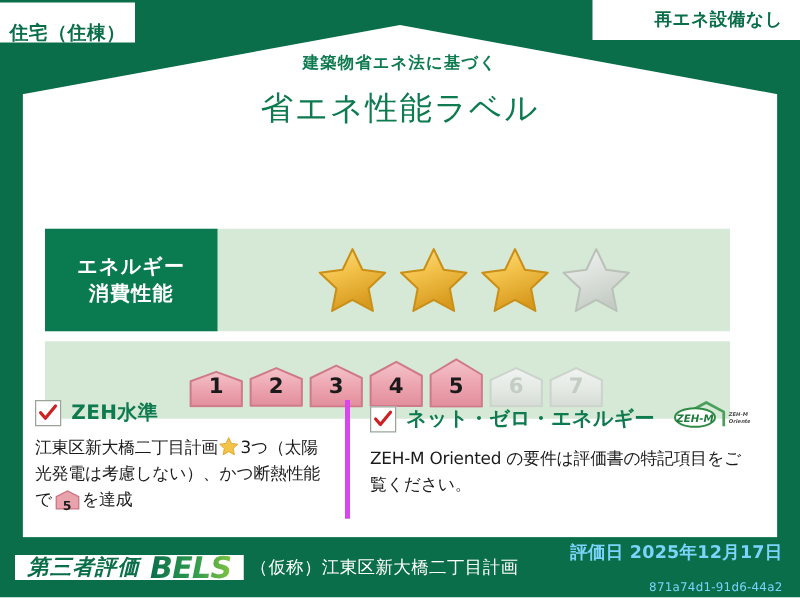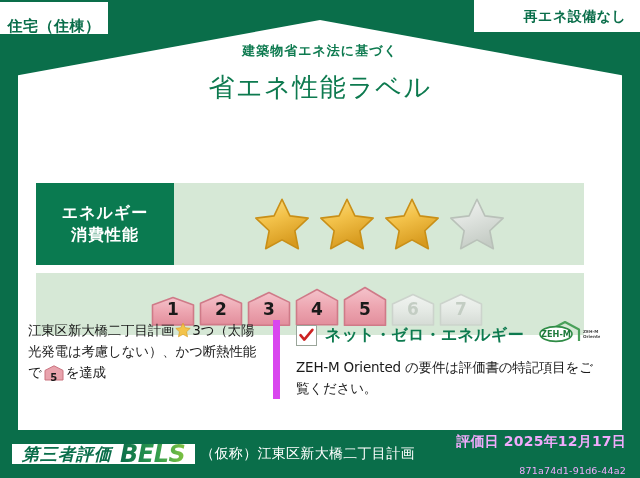--- a/index.html
+++ b/index.html
@@ -170,21 +170,21 @@
     width: 584px;
     display: flex;
     z-index: 6;
   }
   .note-col {
     flex: 1 1 50%;
     box-sizing: border-box;
     padding-right: 12px;
   }
   .note-col.col-right {
-    border-left: 7px solid #d946ef;
+    border-left: 4px solid #d946ef;
     padding-left: 16px;
   }
   .note-head {
     display: flex;
     align-items: center;
     gap: 8px;
     margin-bottom: 7px;
   }
   .checkbox {
     flex: 0 0 auto;
@@ -207,21 +207,21 @@
     color: #1a1a1a;
     line-height: 1.55;
     letter-spacing: -0.2px;
   }
   .inline-star { vertical-align: -3px; margin: 0 1px; }
   .inline-house { vertical-align: -4px; margin: 0 2px; position: relative; display: inline-block; }
   .inline-house .ih-num {
     position: absolute; left: 0; right: 0; bottom: 1px;
     text-align: center; font-size: 10px; font-weight: bold; color: #1a1a1a;
   }
-  .zehm-logo { margin-left: 6px; flex: 0 0 auto; }
+  .zehm-logo { margin-left: 6px; flex: 0 0 auto; font-style: italic; }
 
   
   .footer {
     position: absolute;
     left: 0;
     bottom: 0;
     width: 640px;
     height: 48px;
     display: flex;
     align-items: center;
@@ -259,21 +259,21 @@
     margin-left: 5px;
     color: #ffffff;
     font-size: 14px;
     letter-spacing: 0.3px;
     white-space: nowrap;
   }
   .eval-block {
     margin-left: auto;
     margin-right: 14px;
     text-align: right;
-    color: #f0abfc;
+    color: #7dd3fc;
   }
   .eval-date { font-size: 14px; font-weight: bold; letter-spacing: 0.2px; white-space: nowrap; }
   .eval-id { font-size: 9.5px; letter-spacing: 0.2px; margin-top: 14px; white-space: nowrap; }
 </style>
 </head>
 <body>
 
 <div class="label-root">
 
   <div class="white-body"></div>
@@ -436,20 +436,28 @@
             <span class="hb-num">7</span>
           </div>
         </div>
     </div>
 
   </div>
 
   <div class="notes">
 
     <div class="note-col col-left">
+      <div class="note-head">
+        <div class="checkbox">
+          <svg width="17" height="17" viewBox="0 0 17 17">
+            <path d="M2.5 8.2 L6.3 12.6 L14.4 2.8" stroke="#cc2222" stroke-width="2.6" fill="none" stroke-linecap="round" stroke-linejoin="round"></path>
+          </svg>
+        </div>
+        <div class="note-title">ZEH水準</div>
+      </div>
       <div class="note-body">
         <span>江東区新大橋二丁目計画</span><svg class="inline-star" width="16" height="16" viewBox="0 0 24 24">
             <polygon points="12,1.6 15.3,8.6 22.8,9.5 17.3,14.7 18.8,22.2 12,18.5 5.2,22.2 6.7,14.7 1.2,9.5 8.7,8.6" fill="#f3c34a" stroke="#d89f24" stroke-width="1"></polygon>
           </svg><span>3つ（太陽光発電は考慮しない）、かつ断熱性能で</span><span class="inline-house"><svg width="20" height="16" viewBox="0 0 20 16">
               <polygon points="1,15 1,5.4 10,0.8 19,5.4 19,15" fill="#e9a3ad" stroke="#c9727f" stroke-width="1"></polygon>
             </svg><span class="ih-num">5</span></span><span>を達成</span>
       </div>
     </div>
 
     <div class="note-col col-right">

